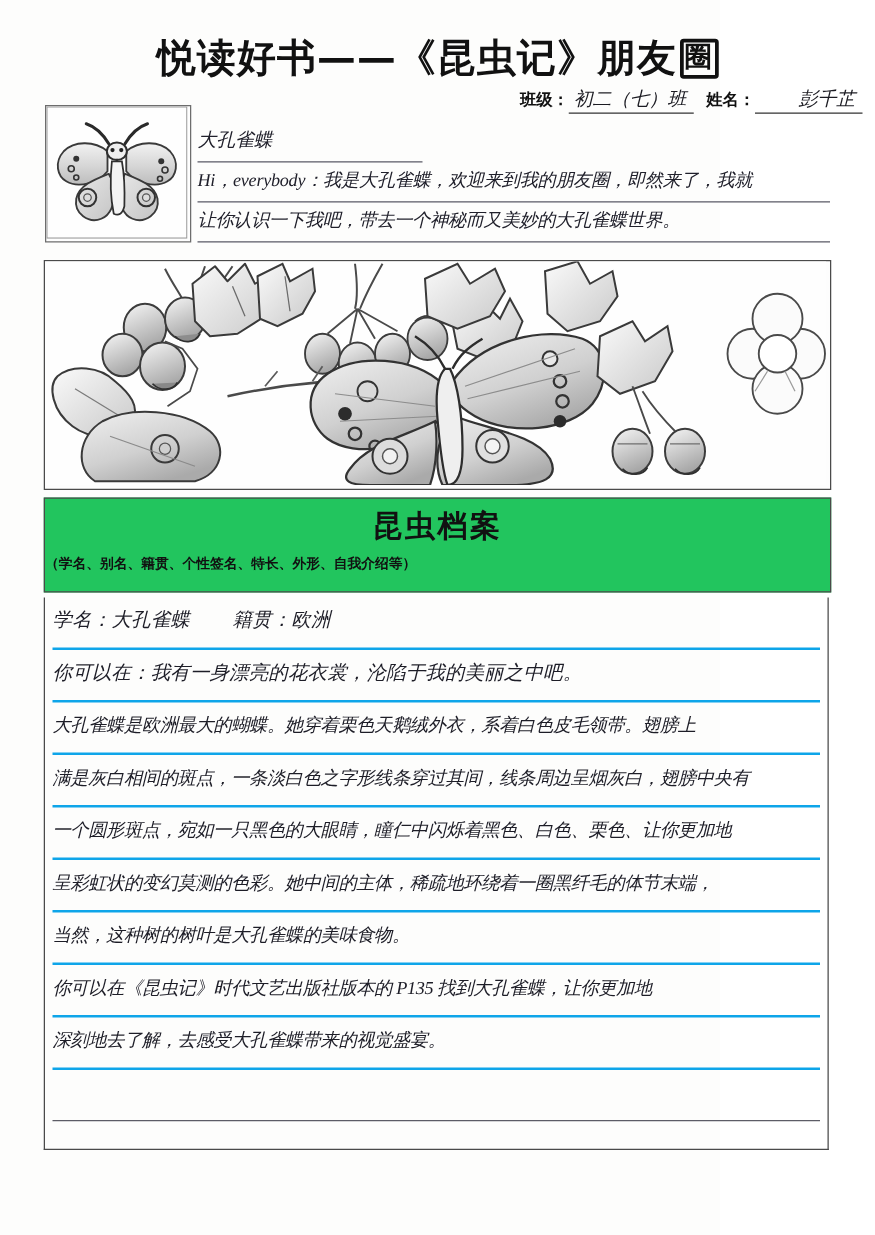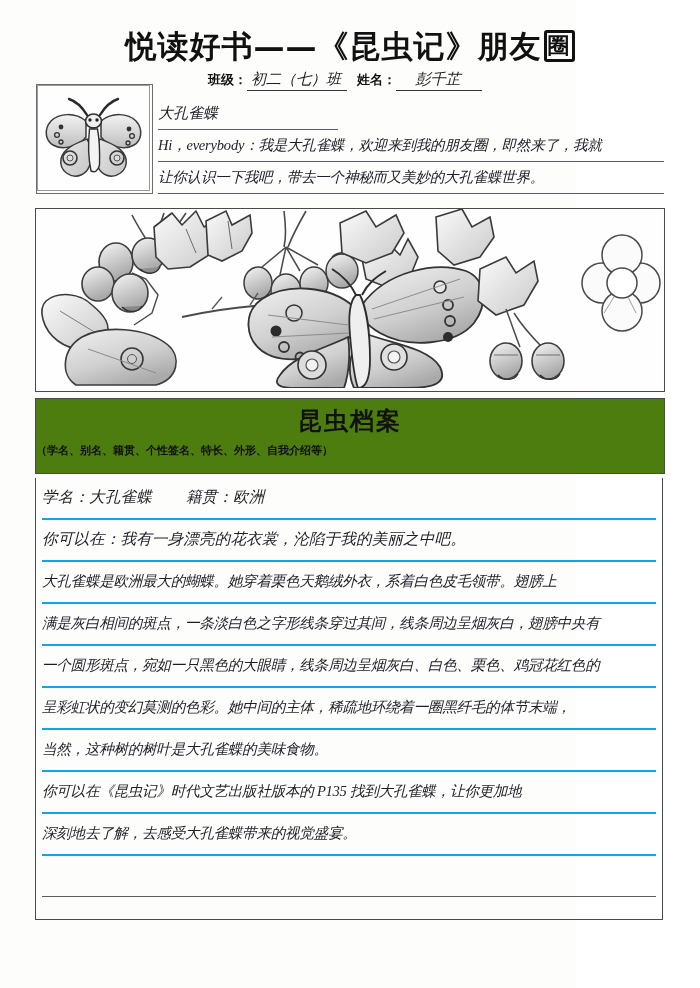--- a/index.html
+++ b/index.html
@@ -30,21 +30,21 @@
     border:3px solid #111;
     border-radius:3px;
     padding:0 1px;
     font-size:22px;
     line-height:26px;
     vertical-align:4px;
     margin-left:2px;
   }
   .meta{
     position:absolute;left:0;top:70px;width:700px;
-    text-align:center;font-size:13px;color:#111;font-weight:bold;
+    text-align:right;font-size:13px;color:#111;font-weight:bold;
     font-family:"DejaVu Sans",sans-serif;
   }
   .meta .lbl{font-weight:bold;font-size:13px;}
   .hand{
     font-family:"Liberation Serif","DejaVu Serif",serif;
     font-weight:normal;
     font-style:italic;
     color:#1b1b22;
   }
   .meta .val{
@@ -90,21 +90,21 @@
     border:1.5px solid #4a4a4a;
     background:#fdfdfd;
     overflow:hidden;
   }
   .panel-art svg{display:block;}
 
   
   .panel-file{
     position:absolute;left:35px;top:398px;width:628px;height:74px;
     border:1.5px solid #4a4a4a;
-    background:#4d7c0f;
+    background:#22c55e;
   }
   .file-title{
     position:absolute;left:0;top:6px;width:628px;text-align:center;
     font-family:"DejaVu Sans",sans-serif;
     font-weight:bold;font-size:24px;color:#111;letter-spacing:2px;
   }
   .file-sub{
     position:absolute;left:0;top:44px;width:628px;text-align:left;
     font-family:"DejaVu Sans",sans-serif;
     font-weight:bold;font-size:11px;color:#111;letter-spacing:0px;
@@ -303,21 +303,21 @@
     <div class="rule hand">
       <span>学名：</span><span>大孔雀蝶</span><span class="gapx"></span><span>籍贯：</span><span>欧洲</span>
     </div>
 
     <div class="rule hand">
       <span>你可以在：</span><span>我有一身漂亮的花衣裳，沦陷于我的美丽之中吧。</span>
     </div>
 
     <div class="rule dense hand">大孔雀蝶是欧洲最大的蝴蝶。她穿着栗色天鹅绒外衣，系着白色皮毛领带。翅膀上</div>
     <div class="rule dense hand">满是灰白相间的斑点，一条淡白色之字形线条穿过其间，线条周边呈烟灰白，翅膀中央有</div>
-    <div class="rule dense hand">一个圆形斑点，宛如一只黑色的大眼睛，线条周边呈烟灰白、白色、栗色、鸡冠花红色的</div>
+    <div class="rule dense hand">一个圆形斑点，宛如一只黑色的大眼睛，瞳仁中闪烁着黑色、白色、栗色、让你更加地</div>
     <div class="rule dense hand">呈彩虹状的变幻莫测的色彩。她中间的主体，稀疏地环绕着一圈黑纤毛的体节末端，</div>
     <div class="rule dense hand">当然，这种树的树叶是大孔雀蝶的美味食物。</div>
     <div class="rule dense hand">你可以在《昆虫记》时代文艺出版社版本的 P135 找到大孔雀蝶，让你更加地</div>
     <div class="rule dense hand">深刻地去了解，去感受大孔雀蝶带来的视觉盛宴。</div>
     <div class="rule blank">&nbsp;</div>
   </div>
 
 </div>
 
 </body></html>

